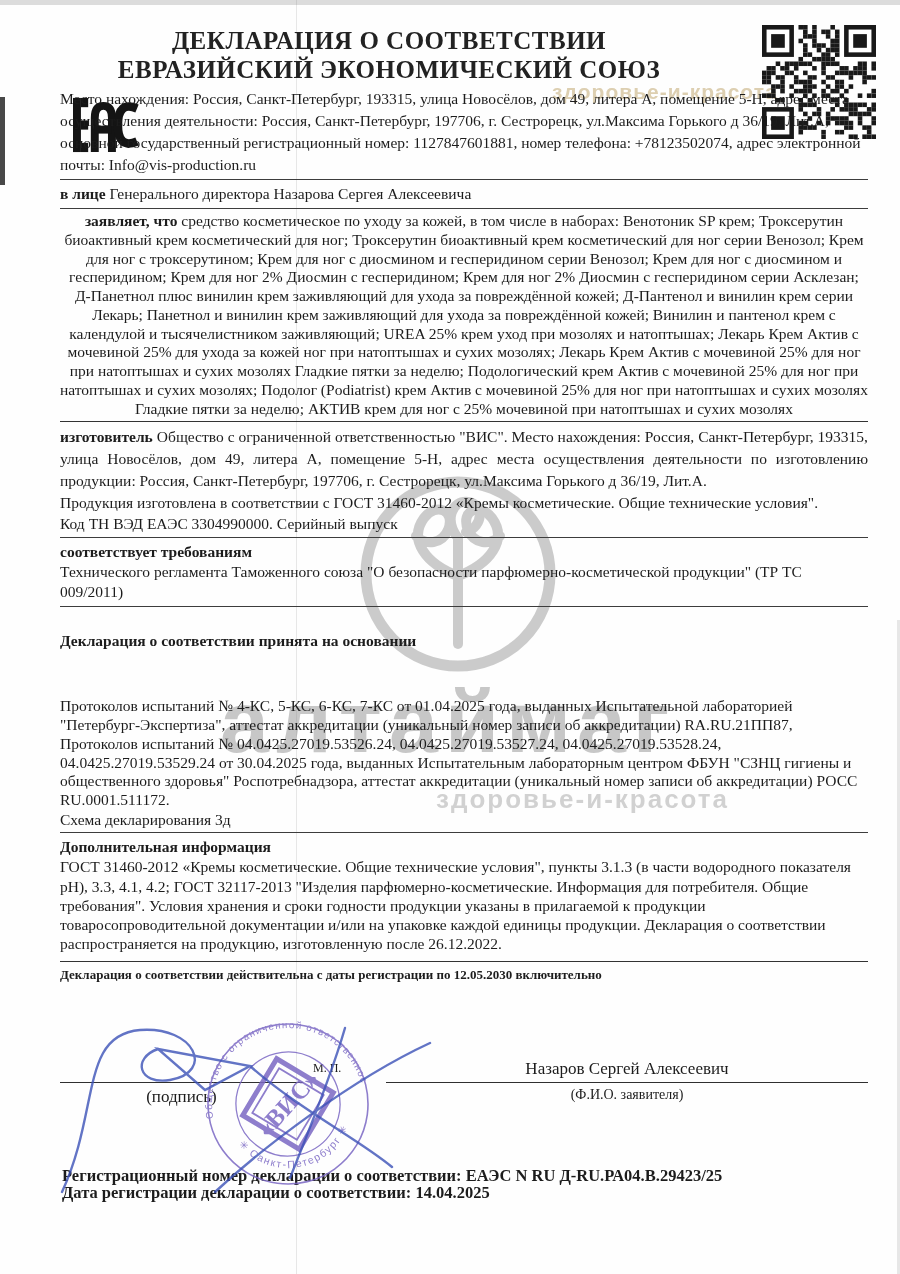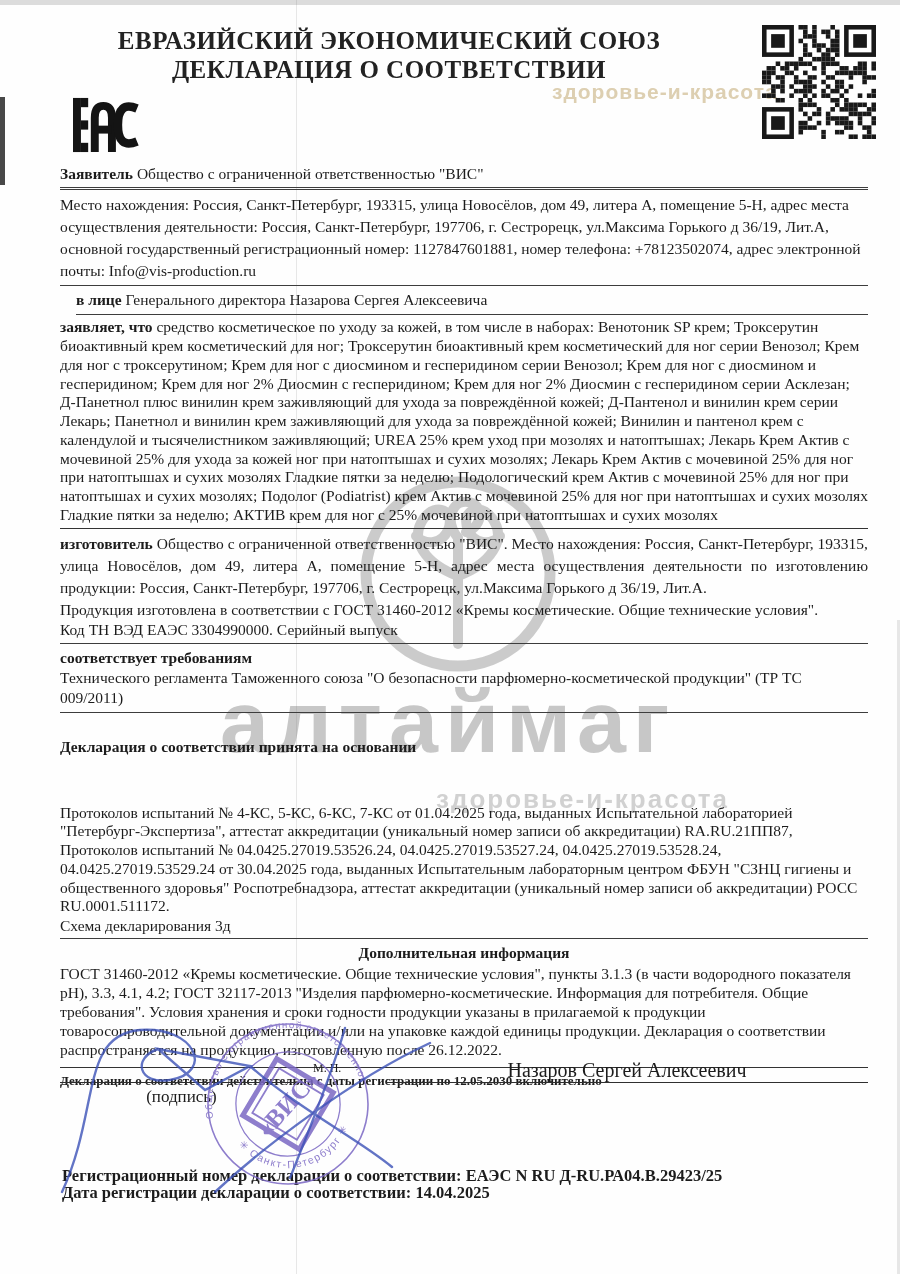--- a/index.html
+++ b/index.html
@@ -25,31 +25,31 @@
   .title-block div{white-space:nowrap;}
   .title-shift{margin-right:150px;} 
 
   .eac{position:absolute;left:73px;top:86px;width:66px;height:78px;}
   .qr{position:absolute;left:762px;top:25px;width:114px;height:114px;}
 
   .row{font-size:15.5px;}
   .b{font-weight:bold;}
   .applicant-row{margin-top:80px;padding-bottom:3px;border-bottom:3px double #3d3d3d;line-height:1.3;}
   .address-p{padding-top:4px;padding-bottom:3px;border-bottom:1.4px solid #3d3d3d;line-height:1.42;}
-  .inface-row{padding-top:4px;padding-bottom:4px;border-bottom:1.4px solid #3d3d3d;line-height:1.3;margin-left:16px;}
-  .declares-p{padding-top:3px;padding-bottom:3px;border-bottom:1.6px solid #333;line-height:1.21;text-align:left;}
+  .inface-row{padding-top:4px;padding-bottom:4px;border-bottom:1.4px solid #3d3d3d;line-height:1.3;}
+  .declares-p{padding-top:3px;padding-bottom:3px;border-bottom:1.6px solid #333;line-height:1.21;text-align:center;}
   .manufacturer-p{padding-top:4px;line-height:1.42;text-align:justify;text-align-last:left;}
   .product-p{line-height:1.38;}
   .code-line{padding-bottom:3px;border-bottom:1.4px solid #3d3d3d;line-height:1.3;}
   .heading-row{padding-top:4px;line-height:1.3;}
   .trts-p{padding-bottom:4px;border-bottom:1.4px solid #3d3d3d;line-height:1.3;}
   .basis-heading{padding-top:4px;padding-bottom:2px;line-height:1.3;margin-top:20px;}
   .protocols-p{line-height:1.21;margin-top:44px;}
   .scheme-line{padding-bottom:3px;border-bottom:1.4px solid #3d3d3d;line-height:1.25;}
-  .additional-heading{padding-top:4px;line-height:1.3;text-align:center;}
+  .additional-heading{padding-top:4px;line-height:1.3;}
   .additional-p{padding-bottom:8px;border-bottom:1.6px solid #333;line-height:1.23;}
   .validity-row{padding-top:5px;font-size:13px;line-height:1.3;}
 
   
   .wm-big-text{
     position:absolute;left:220px;top:678px;
     font-family:"Liberation Sans","DejaVu Sans",sans-serif;
     font-weight:bold;font-size:88px;line-height:1;
     letter-spacing:7px;color:rgba(125,125,125,.42);
     pointer-events:none;
@@ -66,21 +66,21 @@
     font-weight:bold;font-size:21px;letter-spacing:1px;
     color:rgba(188,160,100,.5);pointer-events:none;
   }
   .wm-logo{position:absolute;left:352px;top:468px;width:212px;height:212px;opacity:.45;pointer-events:none;}
 
   
   .sig-line-left{position:absolute;left:60px;top:1082px;width:243px;border-top:1.6px solid #2f2f2f;}
   .sig-caption{position:absolute;left:60px;top:1087px;width:243px;text-align:center;font-size:17px;}
   .mp-label{position:absolute;left:313px;top:1061px;font-size:12px;}
   .sig-line-right{position:absolute;left:386px;top:1082px;width:482px;border-top:1.6px solid #2f2f2f;}
-  .fio-name{position:absolute;left:386px;top:1059px;width:482px;text-align:center;font-size:20px;}
+  .fio-name{position:absolute;left:386px;top:1059px;width:482px;text-align:center;font-size:17px;}
   .fio-caption{position:absolute;left:386px;top:1087px;width:482px;text-align:center;font-size:14px;}
   .reg-row{position:absolute;left:62px;top:1150px;font-size:16.5px;font-weight:bold;margin-top:16px;}
   .date-row{position:absolute;left:62px;top:1183px;font-size:16.5px;font-weight:bold;}
 
   .stamp{position:absolute;left:200px;top:1016px;width:176px;height:176px;transform:rotate(-14deg);opacity:.85;pointer-events:none;}
   .signature-svg{position:absolute;left:40px;top:1010px;width:420px;height:200px;pointer-events:none;}
 </style>
 </head>
 <body>
 
@@ -337,28 +337,24 @@
       <rect x="100" y="10" width="15" height="15" fill="#191919"></rect>
       <rect x="0" y="90" width="35" height="35" fill="#191919"></rect>
       <rect x="5" y="95" width="25" height="25" fill="#fff"></rect>
       <rect x="10" y="100" width="15" height="15" fill="#191919"></rect>
     </svg>
 
   <div class="content">
     <div class="inner">
 
       <div class="title-block title-shift">
+        <div>ДЕКЛАРАЦИЯ О СООТВЕТСТВИИ</div>
         <div>ЕВРАЗИЙСКИЙ ЭКОНОМИЧЕСКИЙ СОЮЗ</div>
-        <div>ДЕКЛАРАЦИЯ О СООТВЕТСТВИИ</div>
       </div>
 
-      <div class="row applicant-row">
-        <span class="b">Заявитель</span>
-        <span>Общество с ограниченной ответственностью "ВИС"</span>
-      </div>
 
       <div class="row address-p">Место нахождения: Россия, Санкт-Петербург, 193315, улица Новосёлов, дом 49, литера А, помещение 5-Н, адрес места осуществления деятельности: Россия, Санкт-Петербург, 197706, г. Сестрорецк, ул.Максима Горького д 36/19, Лит.А, основной государственный регистрационный номер: 1127847601881, номер телефона: +78123502074, адрес электронной почты: Info@vis-production.ru</div>
 
       <div class="row inface-row">
         <span class="b">в лице</span>
         <span>Генерального директора Назарова Сергея Алексеевича</span>
       </div>
 
       <div class="row declares-p">
         <span class="b">заявляет, что</span>
@@ -385,20 +381,21 @@
       <div class="row validity-row b">Декларация о соответствии  действительна с даты регистрации по 12.05.2030 включительно</div>
 
     </div>
   </div>
 
   <div class="sig-line-left"></div>
   <div class="sig-caption">(подпись)</div>
   <div class="mp-label">М. П.</div>
   <div class="sig-line-right"></div>
   <div class="fio-name">Назаров Сергей Алексеевич</div>
+  <div class="fio-caption">(Ф.И.О. заявителя)</div>
 
   <div class="reg-row">Регистрационный номер декларации о соответствии: ЕАЭС N RU Д-RU.РА04.В.29423/25</div>
   <div class="date-row">Дата регистрации декларации о соответствии: 14.04.2025</div>
 
   <svg class="stamp" viewBox="0 0 176 176">
     <g stroke="#7b68c4" fill="none">
       <circle cx="88" cy="88" r="80" stroke-width="1.6"></circle>
       <circle cx="88" cy="88" r="52" stroke-width="1.3"></circle>
       <rect x="55" y="55" width="66" height="66" transform="rotate(45 88 88)" stroke-width="5"></rect>
       <rect x="62" y="62" width="52" height="52" transform="rotate(45 88 88)" stroke-width="1.8"></rect>

